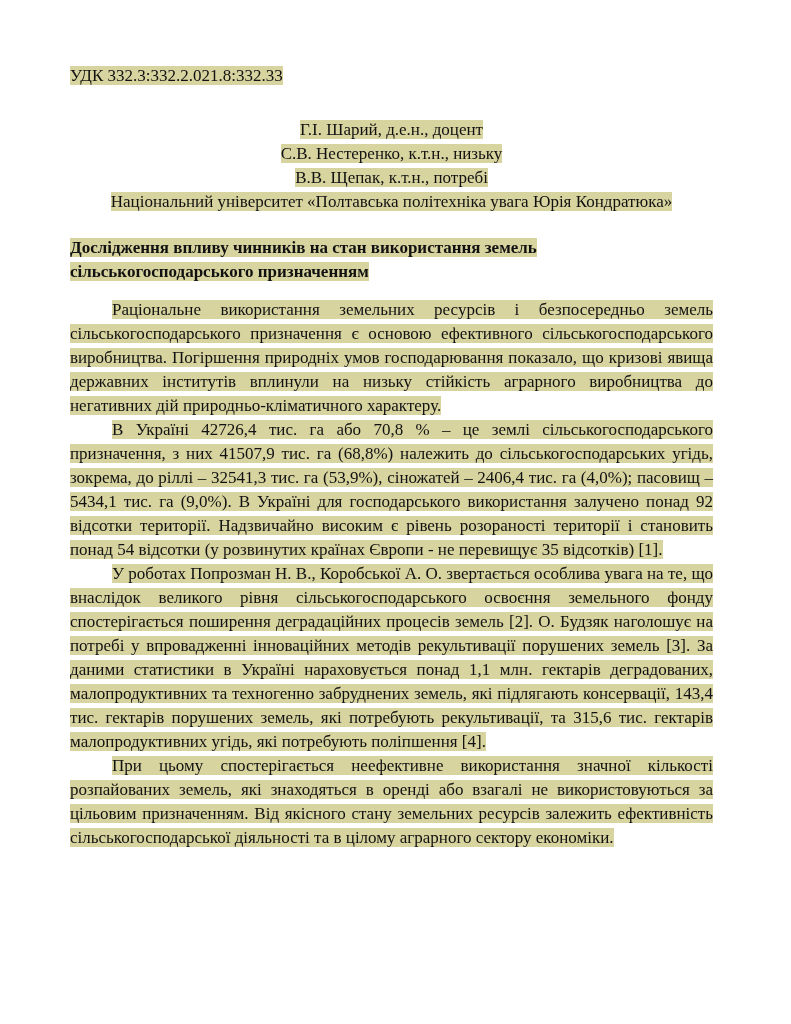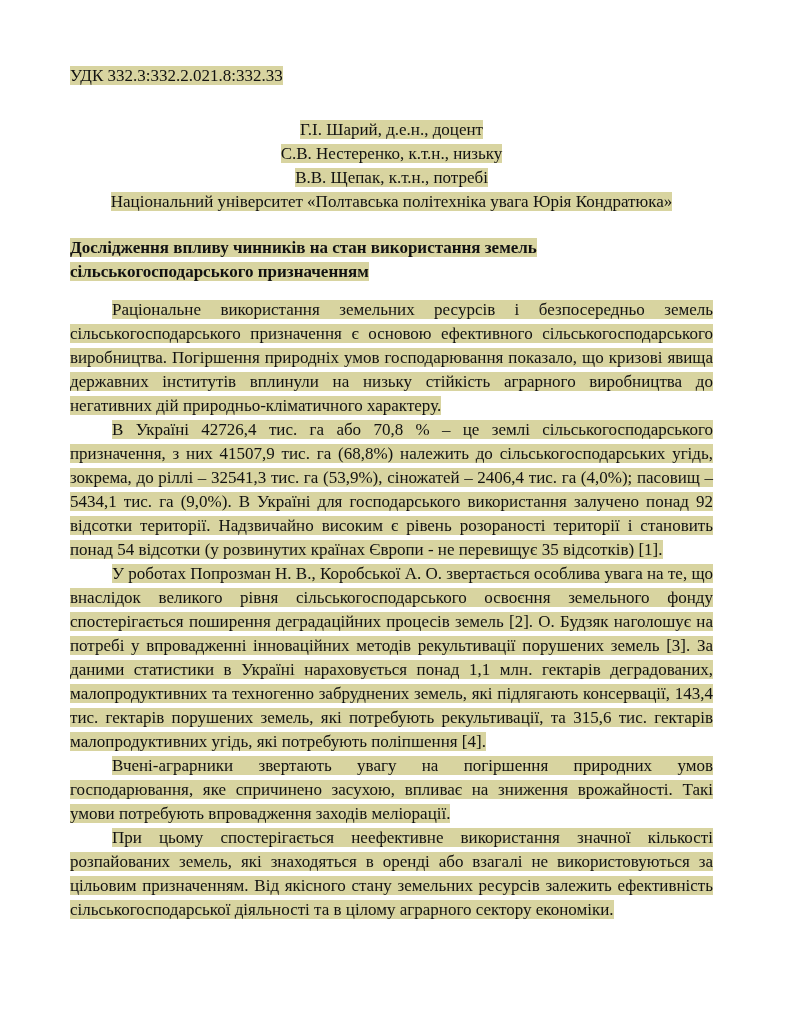--- a/index.html
+++ b/index.html
@@ -62,16 +62,15 @@
   </div>
 
   <h1 class="title">
     <span class="hl">Дослідження впливу чинників на стан використання земель</span><br>
     <span class="hl">сільськогосподарського призначенням</span>
   </h1>
 
   <p class="para"><span class="hl">Раціональне використання земельних ресурсів і безпосередньо земель сільськогосподарського призначення є основою ефективного сільськогосподарського виробництва. Погіршення природніх умов господарювання показало, що кризові явища державних інститутів вплинули на низьку стійкість аграрного виробництва до негативних дій природньо-кліматичного характеру.</span></p>
   <p class="para"><span class="hl">В Україні 42726,4 тис. га або 70,8 % – це землі сільськогосподарського призначення, з них 41507,9 тис. га (68,8%) належить до сільськогосподарських угідь, зокрема, до ріллі – 32541,3 тис. га (53,9%), сіножатей – 2406,4 тис. га (4,0%); пасовищ – 5434,1 тис. га (9,0%). В Україні для господарського використання залучено понад 92 відсотки території. Надзвичайно високим є рівень розораності території і становить понад 54 відсотки (у розвинутих країнах Європи - не перевищує 35 відсотків) [1].</span></p>
   <p class="para"><span class="hl">У роботах Попрозман Н. В., Коробської А. О. звертається особлива увага на те, що внаслідок великого рівня сільськогосподарського освоєння земельного фонду спостерігається поширення деградаційних процесів земель [2]. О. Будзяк наголошує на потребі у впровадженні інноваційних методів рекультивації порушених земель [3]. За даними статистики в Україні нараховується понад 1,1 млн. гектарів деградованих, малопродуктивних та техногенно забруднених земель, які підлягають консервації, 143,4 тис. гектарів порушених земель, які потребують рекультивації, та 315,6 тис. гектарів малопродуктивних угідь, які потребують поліпшення [4].</span></p>
-  <p class="para"><span class="hl">Вчені-аграрники звертають увагу на погіршення природних умов господарювання, яке спричинено засухою, впливає на зниження врожайності. Такі умови потребують впровадження заходів меліорації.</span></p>
   <p class="para"><span class="hl">При цьому спостерігається неефективне використання значної кількості розпайованих земель, які знаходяться в оренді або взагалі не використовуються за цільовим призначенням. Від якісного стану земельних ресурсів залежить ефективність сільськогосподарської діяльності та в цілому аграрного сектору економіки.</span></p>
 
 </div>
 
 </body></html>

